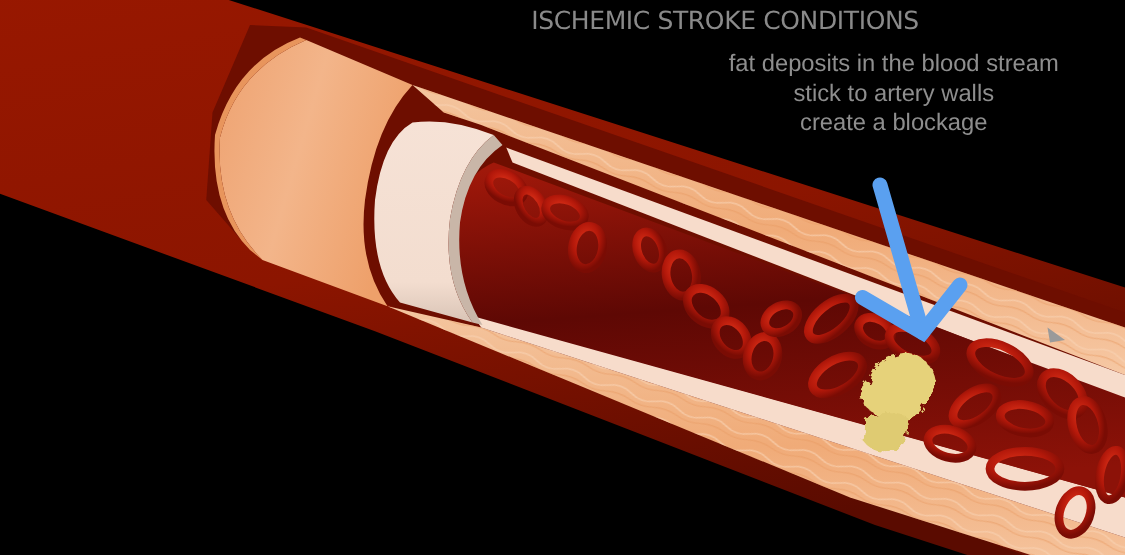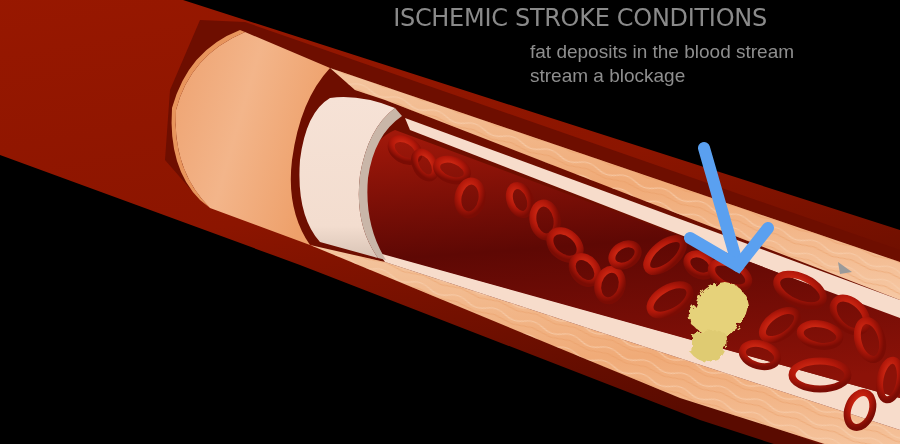--- a/index.html
+++ b/index.html
@@ -1,23 +1,23 @@
 <!DOCTYPE html>
 <html><head>
 <meta charset="utf-8">
 <style>
   html, body { margin: 0; padding: 0; background: #000; }
   body { width: 900px; height: 444px; overflow: hidden; position: relative; font-family: "Liberation Sans", sans-serif; }
   #stage { position: absolute; left: 0; top: 0; width: 900px; height: 444px; }
   .title {
     position: absolute; left: 380px; top: 4px; width: 400px; text-align: center;
-    color: #8a8a8a; font-family: "DejaVu Sans", sans-serif; font-size: 24px; letter-spacing: -0.3px;
+    color: #8a8a8a; font-family: "DejaVu Sans", sans-serif; font-size: 20px; letter-spacing: -0.3px;
   }
   .caption {
-    position: absolute; left: 530px; top: 40px; width: 370px; 
+    position: absolute; left: 530px; top: 40px; width: 370px; text-align: center;
     color: #8e8e8e; font-family: "Liberation Sans", sans-serif; font-size: 19px; line-height: 23.5px;
   }
   .caption div { white-space: nowrap; }
 </style>
 </head>
 <body>
 
 <svg id="stage" viewBox="0 0 900 444" xmlns="http://www.w3.org/2000/svg">
   <defs>
     <linearGradient id="outerGrad" x1="0" y1="0" x2="0.3" y2="1">
@@ -117,14 +117,15 @@
 
   <g stroke="#5aa0f0" stroke-width="12" stroke-linecap="round" fill="none">
     <line x1="704" y1="148" x2="738" y2="266"></line>
     <polyline points="690,238 738,266 768,228"></polyline>
   </g>
 </svg>
 
 <div class="title">ISCHEMIC STROKE CONDITIONS</div>
 <div class="caption">
   <div>fat deposits in the blood stream</div>
-  <div>stream a blockage</div>
+  <div>stick to artery walls</div>
+  <div>create a blockage</div>
 </div>
 
 </body></html>

